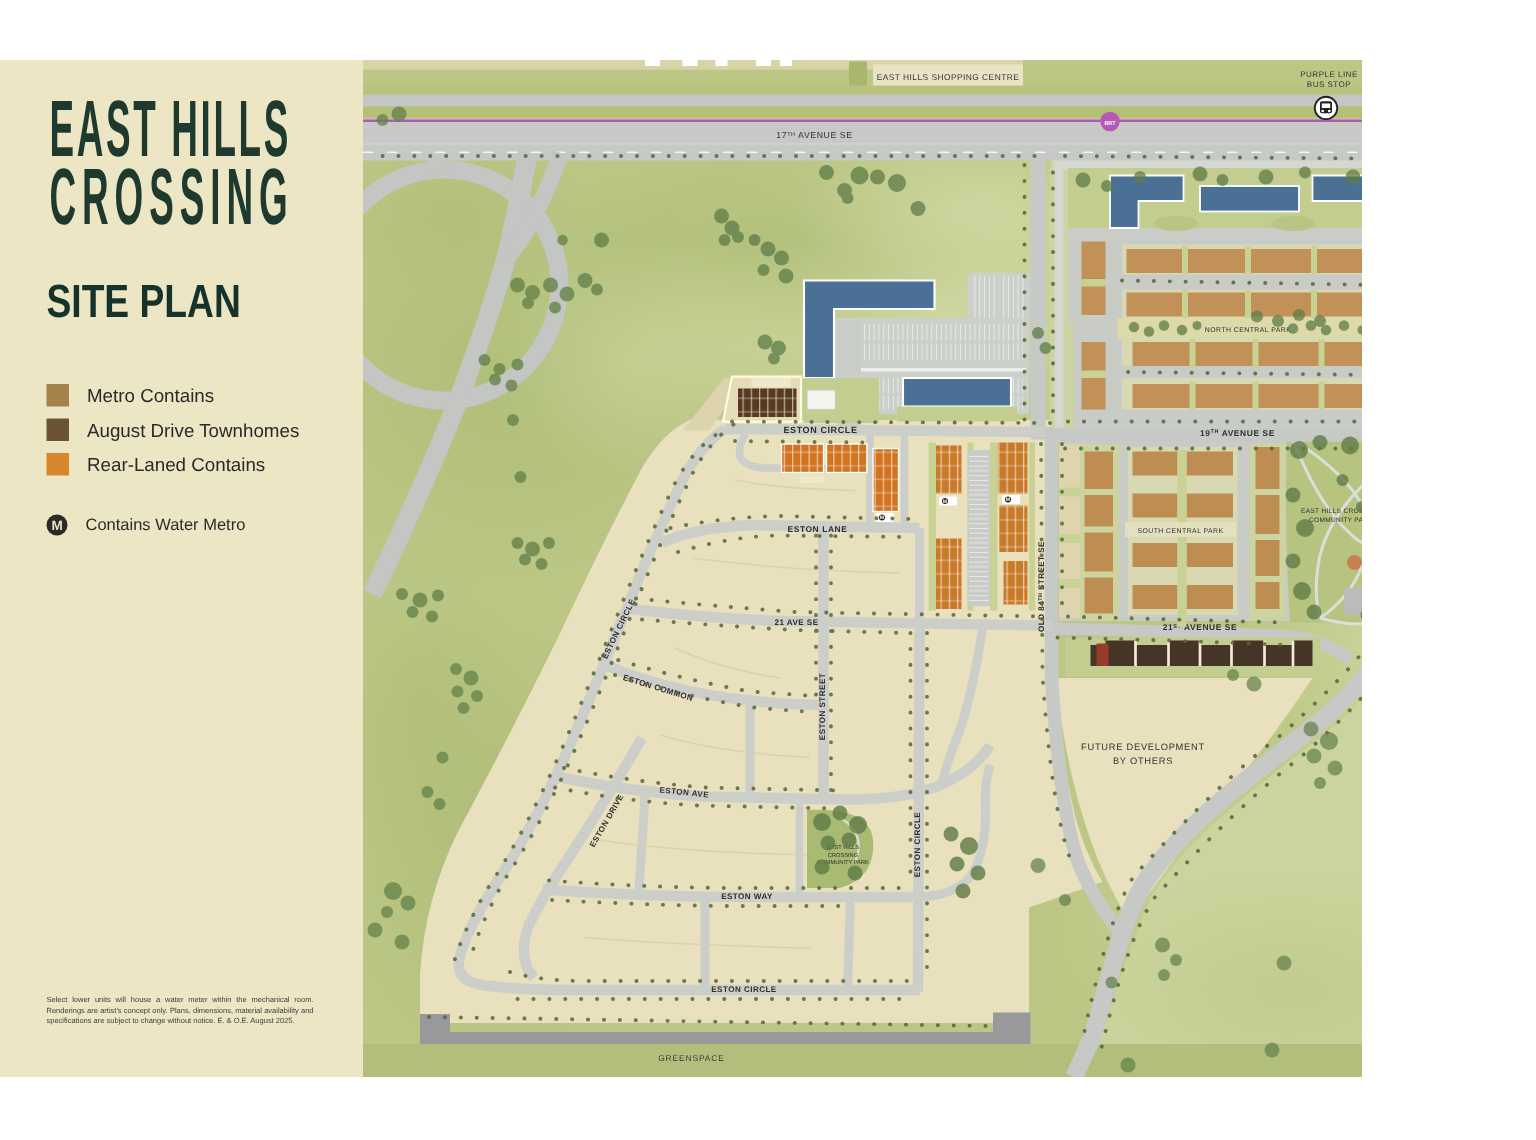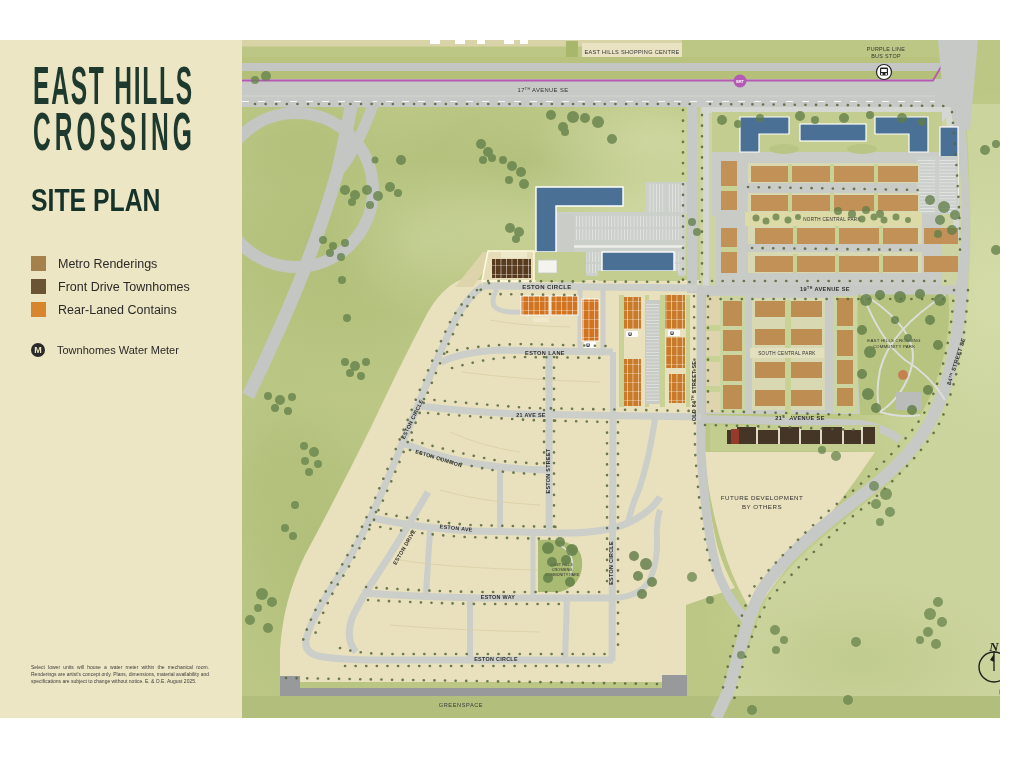--- a/index.html
+++ b/index.html
@@ -1,16 +1,16 @@
 <!DOCTYPE html>
 <html><head>
 <meta charset="utf-8">
 <style>
   html,body{margin:0;padding:0;background:#fff;}
-  #page{position:relative;width:1000px;height:760px;background:#fff;overflow:hidden;font-family:"Liberation Sans",sans-serif;}
+  #page{position:relative;width:908px;height:760px;background:#fff;overflow:hidden;font-family:"Liberation Sans",sans-serif;}
   #sidebar{position:absolute;left:0;top:40px;width:242px;height:678px;background:#EDE6C4;}
   .logo{position:absolute;left:33px;top:24px;color:#1E3A2E;font-weight:700;font-size:28px;transform:scale(0.878,1.9);transform-origin:left top;line-height:24px;white-space:nowrap;}
   .logo .l1{letter-spacing:2px;}
   .logo .l2{letter-spacing:4.5px;}
   .siteplan{position:absolute;left:31px;top:143px;color:#16332B;font-weight:700;font-size:31px;transform:scale(.8,1);transform-origin:left top;}
   .leg{position:absolute;left:31px;color:#2a2a2a;font-size:12.5px;}
   .leg .sq{position:absolute;left:0;top:0;width:15px;height:15px;}
   .leg .tx{position:absolute;left:27px;top:1px;white-space:nowrap;}
   .wm{position:absolute;left:31px;top:303px;}
   .wm .circ{position:absolute;left:0;top:0;width:14px;height:14px;border-radius:50%;background:#2a2a2a;color:#EDE6C4;font-size:9px;font-weight:700;text-align:center;line-height:14px;}
@@ -22,36 +22,36 @@
 <div id="page">
 
   <div id="sidebar">
 
     <div class="logo"><span class="l1">EAST HILLS</span><br><span class="l2">CROSSING</span></div>
 
     <div class="siteplan">SITE PLAN</div>
 
     <div class="leg" style="top:216px;">
         <span class="sq" style="background:#A5824B;"></span>
-        <span class="tx">Metro Renderings</span>
+        <span class="tx">Metro Contains</span>
       </div>
 
     <div class="leg" style="top:239px;">
         <span class="sq" style="background:#6B5434;"></span>
-        <span class="tx">Front Drive Townhomes</span>
+        <span class="tx">August Drive Townhomes</span>
       </div>
 
     <div class="leg" style="top:262px;">
         <span class="sq" style="background:#D8862E;"></span>
         <span class="tx">Rear-Laned Contains</span>
       </div>
 
     <div class="wm">
         <span class="circ">M</span>
-        <span class="tx">Townhomes Water Meter</span>
+        <span class="tx">Contains Water Metro</span>
       </div>
 
     <div class="disc">Select lower units will house a water meter within the mechanical room. Renderings are artist's concept only. Plans, dimensions, material availability and specifications are subject to change without notice. E. &amp; O.E. August 2025.</div>
   </div>
 
   <svg id="map" style="position:absolute;left:242px;top:40px;" width="782" height="678" viewBox="242 40 782 678">
     <defs>
       <pattern id="units" width="6" height="20" patternUnits="userSpaceOnUse">
         <rect x="0" y="0" width="6" height="20" fill="none"></rect>
         <rect x="0" y="0" width=".7" height="20" fill="#ffffff" opacity=".26"></rect>

